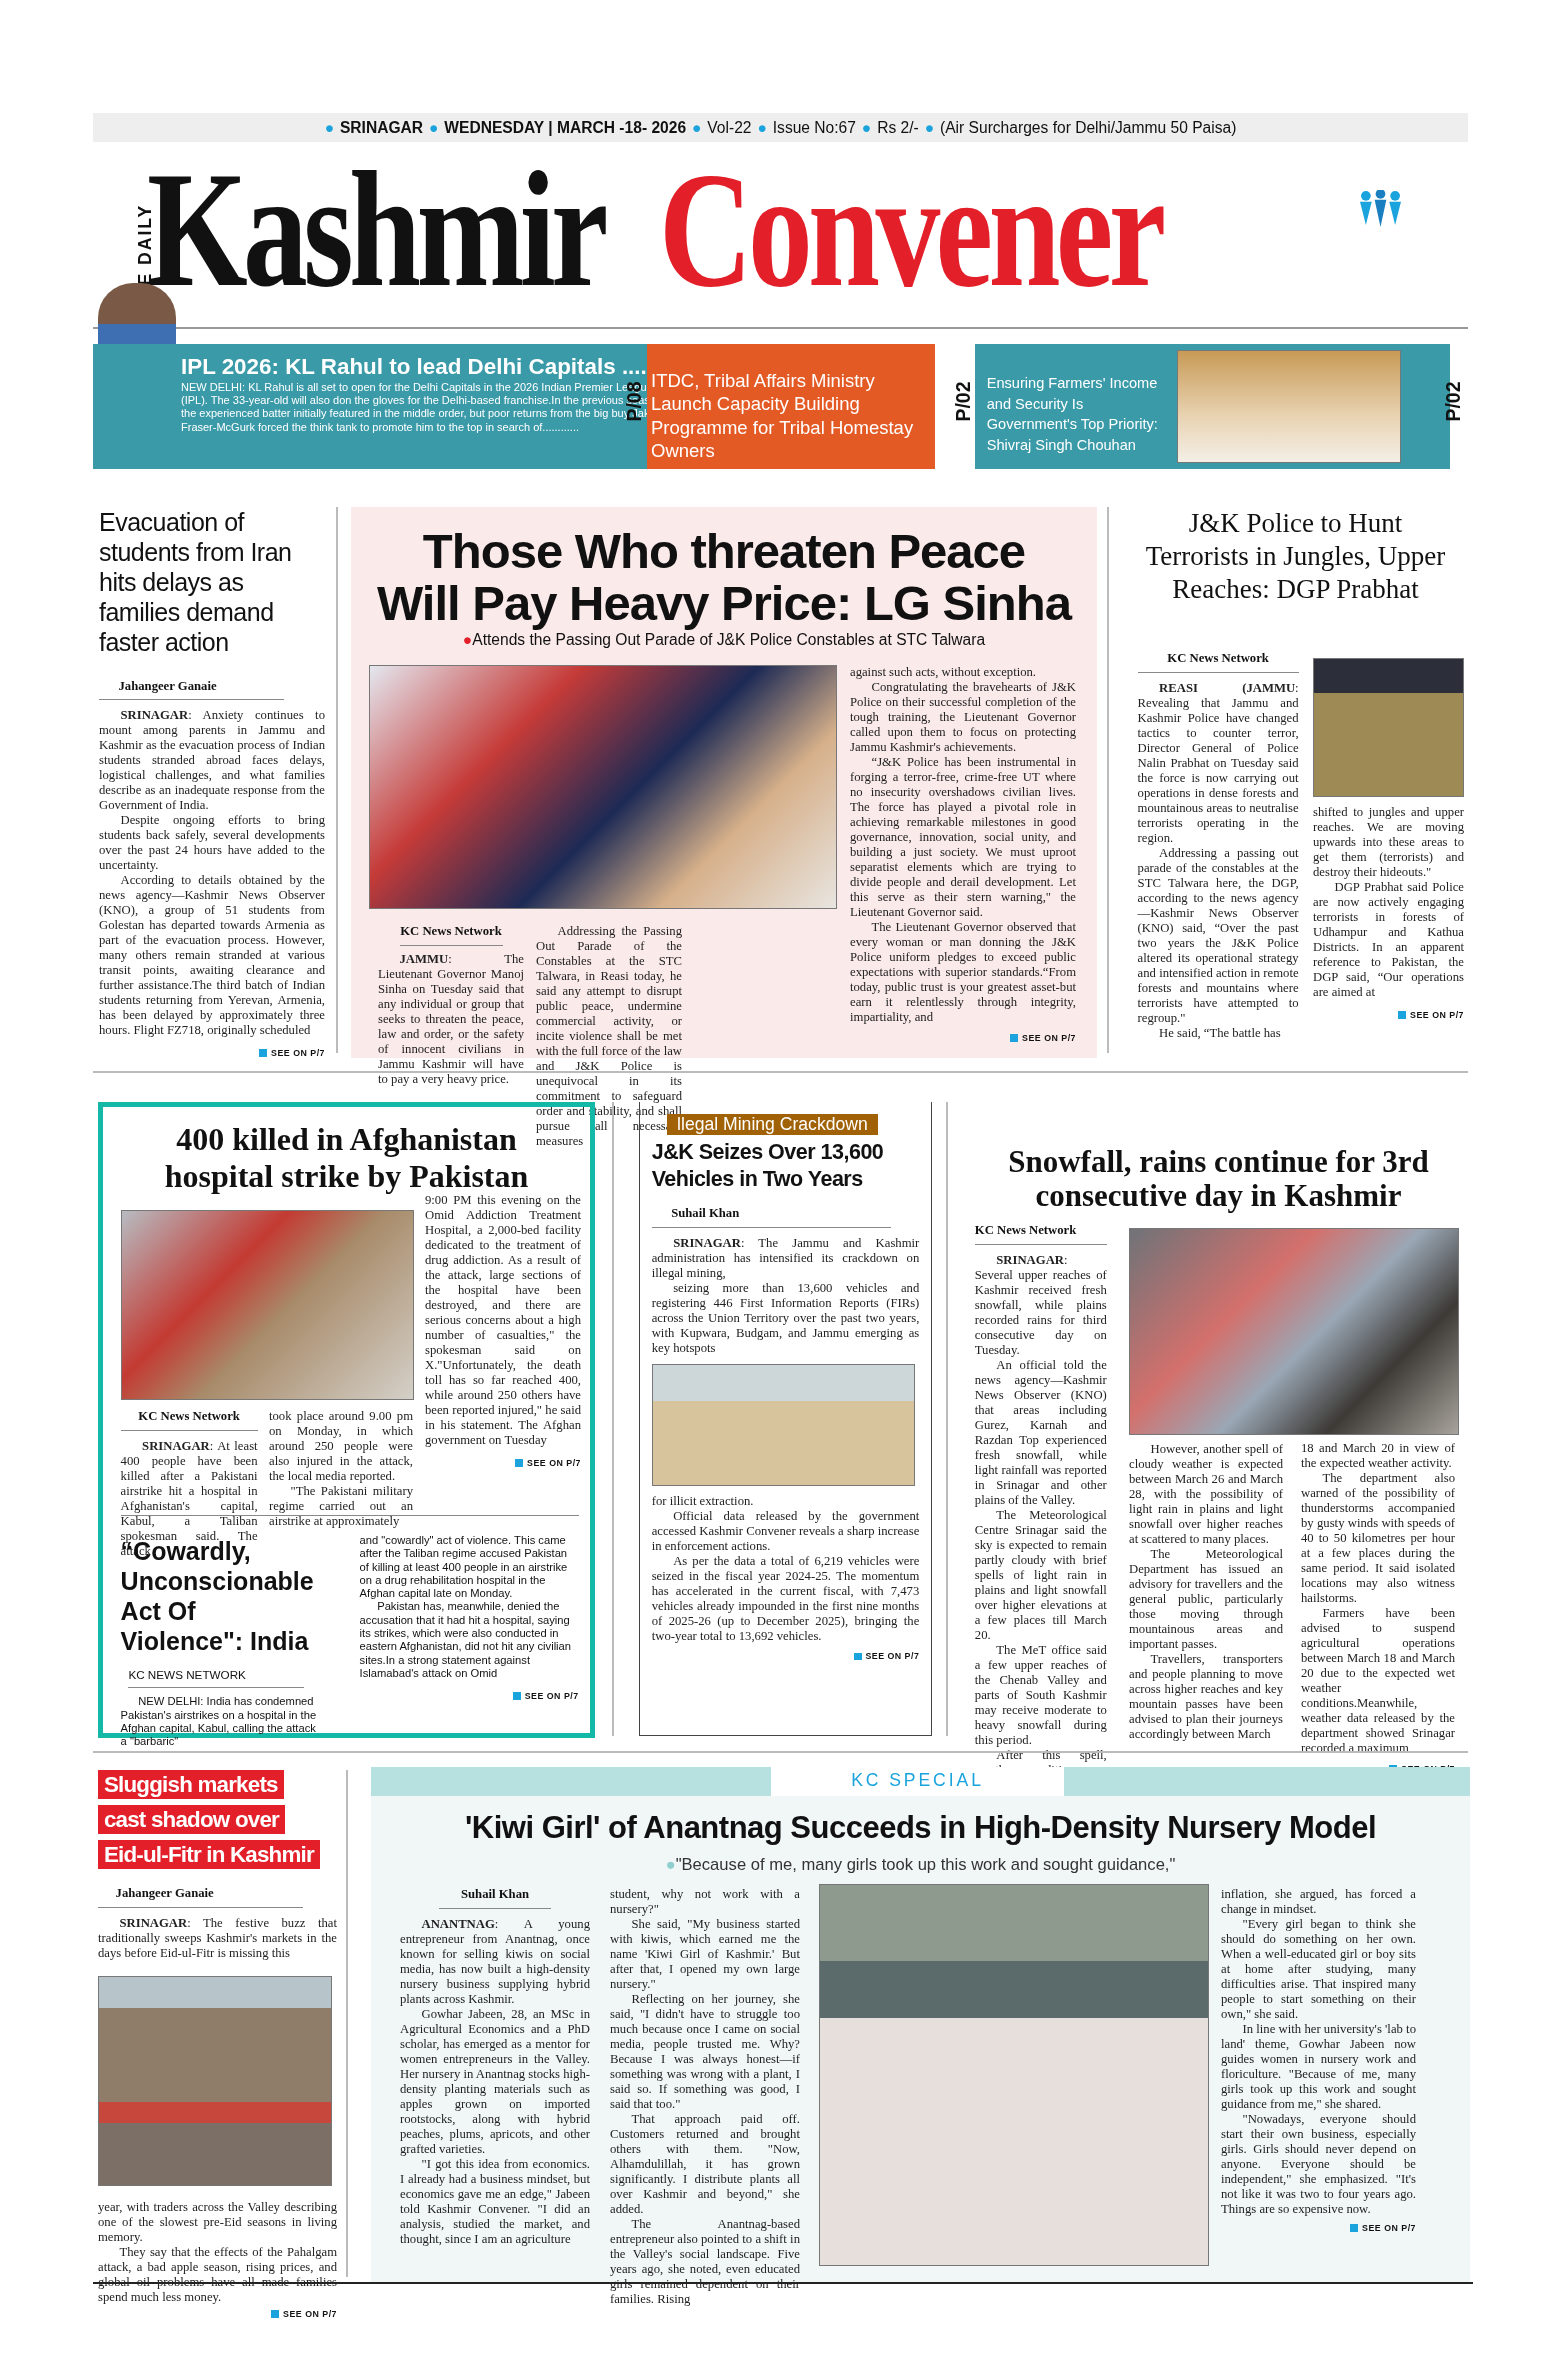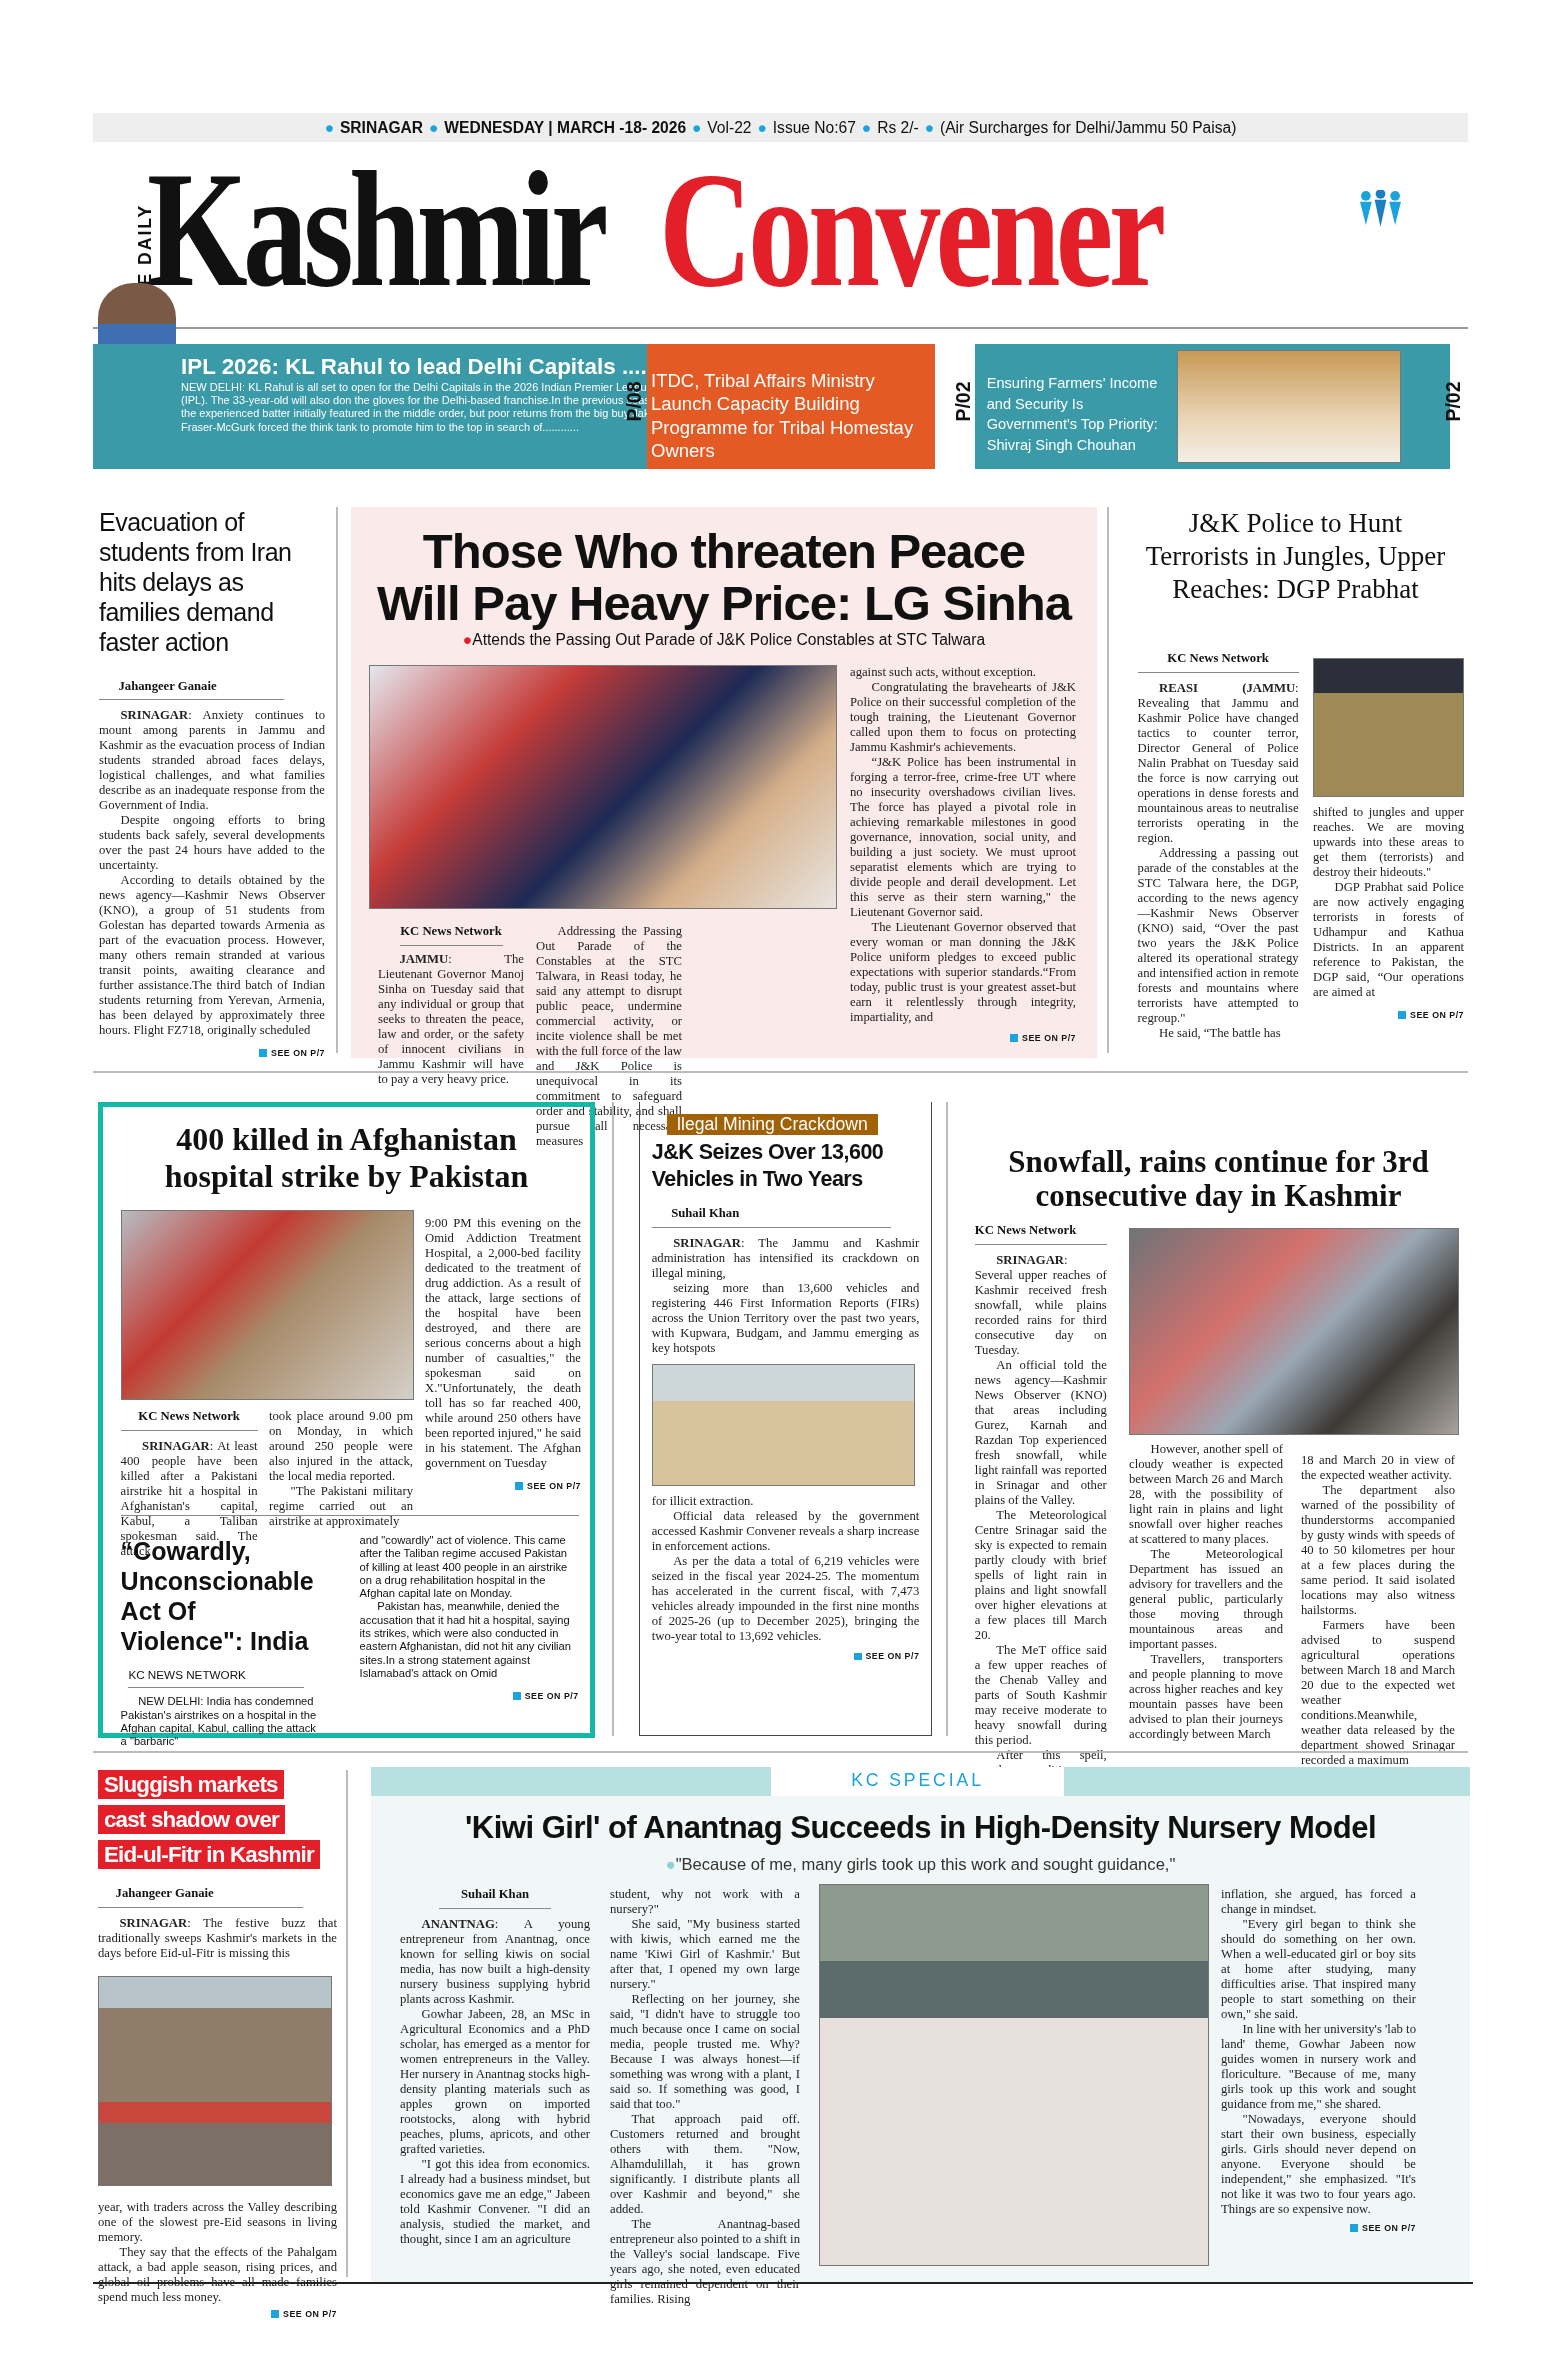--- a/index.html
+++ b/index.html
@@ -124,21 +124,21 @@
   <h2 class="serif" style="text-align:center; font-size:32px; line-height:37px; margin:13.7px 29px 0;">400 killed in Afghanistan hospital strike by Pakistan</h2>
   <div class="abs photo" style="left:17.6px; top:103px; width:293px; height:190px; background:linear-gradient(135deg,#b7bcc2,#c33a32 35%,#a88b6a 55%,#d4d0c8);"></div>
   <div class="abs" style="left:17.6px; top:302px; width:137px;">
     <div class="byline" style="text-align:center;">KC News Network</div>
     <p class="body"><span class="dateline">SRINAGAR</span><span>: At least 400 people have been killed after a Pakistani airstrike hit a hospital in Afghanistan's capital, Kabul, a Taliban spokesman said. The attack</span></p>
   </div>
   <div class="abs" style="left:166px; top:302px; width:144px;">
     <p class="body noind">took place around 9.00 pm on Monday, in which around 250 people were also injured in the attack, the local media reported.</p>
     <p class="body">"The Pakistani military regime carried out an airstrike at approximately</p>
   </div>
-  <div class="abs" style="left:322px; top:109px; width:156px;">
+  <div class="abs" style="left:322px; top:86px; width:156px;">
     <p class="body noind">9:00 PM this evening on the Omid Addiction Treatment Hospital, a 2,000-bed facility dedicated to the treatment of drug addiction. As a result of the attack, large sections of the hospital have been destroyed, and there are serious concerns about a high number of casualties," the spokesman said on X."Unfortunately, the death toll has so far reached 400, while around 250 others have been reported injured," he said in his statement. The Afghan government on Tuesday</p>
     <div class="see" style="margin-top:9.8px;"><span class="sq"></span><span>SEE ON P/7</span></div>
   </div>
   <div class="abs" style="left:17.6px; top:408px; width:458px; height:1px; background:#888;"></div>
 
   <div class="abs" style="left:17.6px; top:429px; width:458px;">
     <h2 style="width:195px; font-family:'Liberation Sans Narrow','Liberation Sans',sans-serif; font-weight:bold; font-size:25px; line-height:30px;">“Cowardly, Unconscionable Act Of Violence": India</h2>
     <div style="font-family:'Liberation Sans Narrow','Liberation Sans',sans-serif; font-size:11.7px; margin:11.7px 0 7.8px 7.8px; padding-bottom:5.9px; border-bottom:1px solid #888; width:176px;">KC NEWS NETWORK</div>
     <p style="width:200px; font-family:'Liberation Sans Narrow','Liberation Sans',sans-serif; font-size:11.2px; line-height:13.3px; text-indent:17.6px;">NEW DELHI: India has condemned Pakistan's airstrikes on a hospital in the Afghan capital, Kabul, calling the attack a "barbaric"</p>
     <div class="abs" style="left:239px; top:-2px; width:219px; font-family:'Liberation Sans Narrow','Liberation Sans',sans-serif; font-size:11.2px; line-height:13.3px;">
@@ -173,21 +173,21 @@
     <p class="body">The Meteorological Centre Srinagar said the sky is expected to remain partly cloudy with brief spells of light rain in plains and light snowfall over higher elevations at a few places till March 20.</p>
     <p class="body">The MeT office said a few upper reaches of the Chenab Valley and parts of South Kashmir may receive moderate to heavy snowfall during this period.</p>
     <p class="body">After this spell, weather conditions are expected to improve for a few days. The department said the region is likely to remain generally dry from March 21 to March 25.</p>
   </div>
   <div class="abs photo" style="left:164px; top:83px; width:330px; height:207px; background:linear-gradient(135deg,#6f7378,#d3706c 35%,#9aa7b5 55%,#3d3a36 75%,#a8a39c);"></div>
   <div class="abs" style="left:164px; top:297px; width:154px;">
     <p class="body">However, another spell of cloudy weather is expected between March 26 and March 28, with the possibility of light rain in plains and light snowfall over higher reaches at scattered to many places.</p>
     <p class="body">The Meteorological Department has issued an advisory for travellers and the general public, particularly those moving through mountainous areas and important passes.</p>
     <p class="body">Travellers, transporters and people planning to move across higher reaches and key mountain passes have been advised to plan their journeys accordingly between March</p>
   </div>
-  <div class="abs" style="left:336px; top:308px; width:154px;">
+  <div class="abs" style="left:336px; top:296px; width:154px;">
     <p class="body noind">18 and March 20 in view of the expected weather activity.</p>
     <p class="body">The department also warned of the possibility of thunderstorms accompanied by gusty winds with speeds of 40 to 50 kilometres per hour at a few places during the same period. It said isolated locations may also witness hailstorms.</p>
     <p class="body">Farmers have been advised to suspend agricultural operations between March 18 and March 20 due to the expected wet weather conditions.Meanwhile, weather data released by the department showed Srinagar recorded a maximum</p>
     <div class="see" style="margin-top:7.8px;"><span class="sq"></span><span>SEE ON P/7</span></div>
   </div>
 </div>
 
 <div class="rule-h" style="left:93px; top:1751px; width:1375px;"></div>
 
 <div class="abs" style="left:98px; top:1770px; width:239px;">

